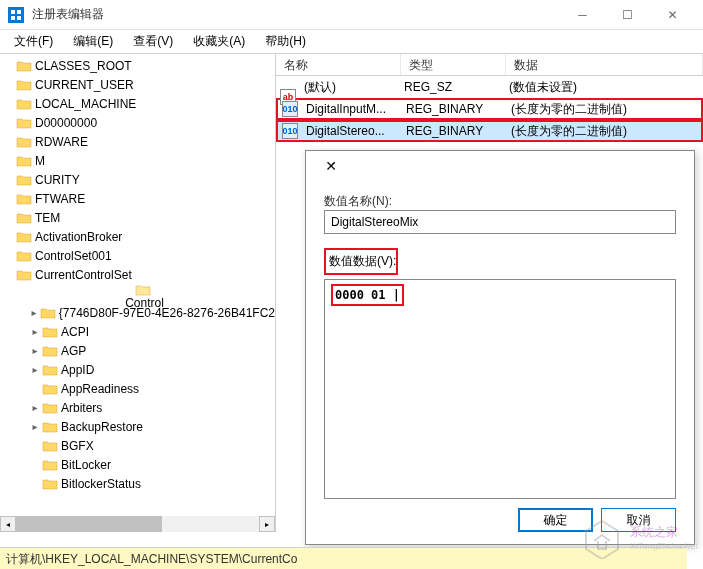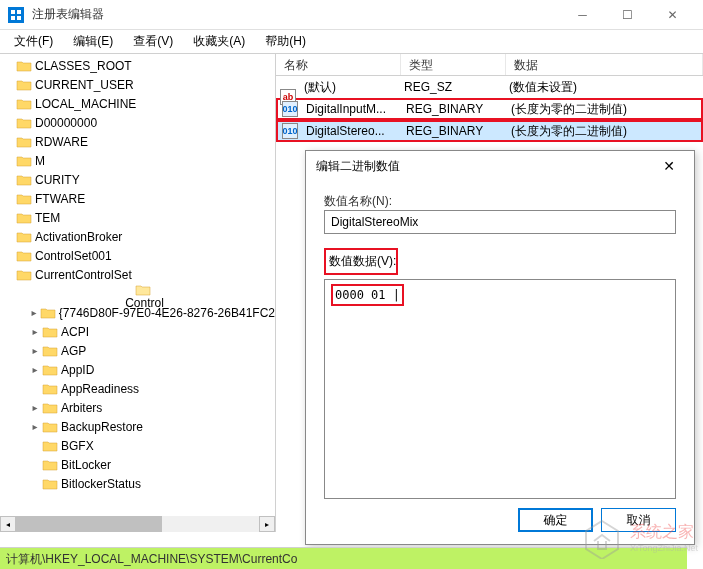--- a/index.html
+++ b/index.html
@@ -51,30 +51,30 @@
     
     .dialog { position: absolute; left: 305px; top: 150px; width: 390px; height: 395px; background: #fff; border: 1px solid #888; box-shadow: 2px 2px 8px rgba(0,0,0,0.2); }
     .dialog-titlebar { height: 30px; display: flex; align-items: center; padding: 0 10px; }
     .dialog-title { flex: 1; }
     .dialog-close { width: 30px; height: 30px; display: flex; align-items: center; justify-content: center; font-size: 14px; cursor: pointer; }
     .dialog-body { padding: 12px 18px; }
     .field-label { margin-bottom: 0; color: #333; }
     .field-input { width: 100%; border: 1px solid #888; padding: 4px 6px; background: #fff; font-size: 12px; margin-bottom: 14px; }
     .field-box-red { border: 2px solid #e81123; padding: 3px 0px 3px 3px; display: inline-block; margin-bottom: 4px; }
     .hex-area { width: 100%; height: 220px; border: 1px solid #888; padding: 4px 6px; font-family: Consolas, monospace; font-size: 12px; }
-    .hex-red { border: 2px solid #e81123; padding: 2px; display: inline-block; }
+    .hex-red { border: 2px solid #e81123; padding: 2px; display: inline-block; font-weight: bold; }
     .dialog-buttons { position: absolute; bottom: 12px; right: 18px; display: flex; gap: 8px; }
     .dlg-btn { width: 75px; height: 24px; border: 1px solid #0078d7; background: #fff; cursor: pointer; font-size: 12px; }
     .dlg-btn.primary { border: 2px solid #0078d7; }
     
-    .statusbar { position: absolute; bottom: 0; left: 0; right: 16px; height: 22px; border-top: 1px solid #d0d0d0; padding: 3px 6px; background: #bef264; color: #333; white-space: nowrap; overflow: hidden; }
+    .statusbar { position: absolute; bottom: 0; left: 0; right: 16px; height: 22px; border-top: 1px solid #d0d0d0; padding: 3px 6px; background: #fef9c3; color: #333; white-space: nowrap; overflow: hidden; }
     
     .watermark { position: absolute; right: 5px; bottom: 10px; opacity: 0.4; display: flex; align-items: center; gap: 6px; pointer-events: none; z-index: 100; }
     .watermark-icon { width: 44px; height: 44px; }
-    .watermark-text { font-size: 16px; color: #ef4444; }
+    .watermark-text { font-size: 12px; color: #a21caf; }
     .watermark-sub { font-size: 9px; color: #aaa; }
   </style>
 </head>
 <body>
 
 <div class="titlebar">
   <span class="titlebar-icon">
     <svg width="12" height="12" viewBox="0 0 12 12">
         <rect x="1" y="1" width="4" height="4"></rect>
         <rect x="7" y="1" width="4" height="4"></rect>
@@ -342,21 +342,20 @@
           <span class="row-cell" style="width:100px">DigitalStereo...</span>
           <span class="row-cell" style="width:105px">REG_BINARY</span>
           <span class="row-cell">(长度为零的二进制值)</span>
         </div>
       </div>
   </div>
 </div>
 
 <div class="dialog">
   <div class="dialog-titlebar">
-    <span class="dialog-title">编辑二进制数值</span>
     <span class="dialog-close">✕</span>
   </div>
   <div class="dialog-body">
     <div class="field-label">数值名称(N):</div>
     <input class="field-input" readonly="" value="DigitalStereoMix" style="">
     <div><span class="field-box-red"><span>数值数据(V):</span></span></div>
     <div class="hex-area">
       <span class="hex-red"><span>0000  01</span>&nbsp;|</span>
     </div>
   </div>

